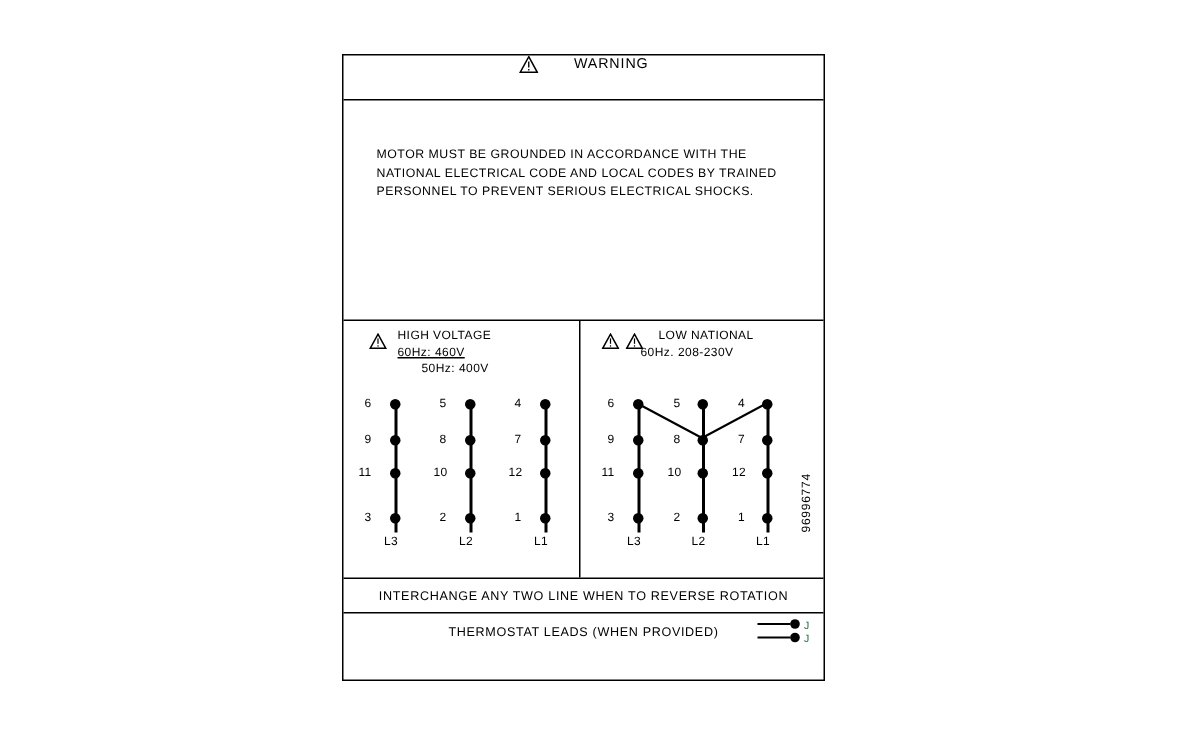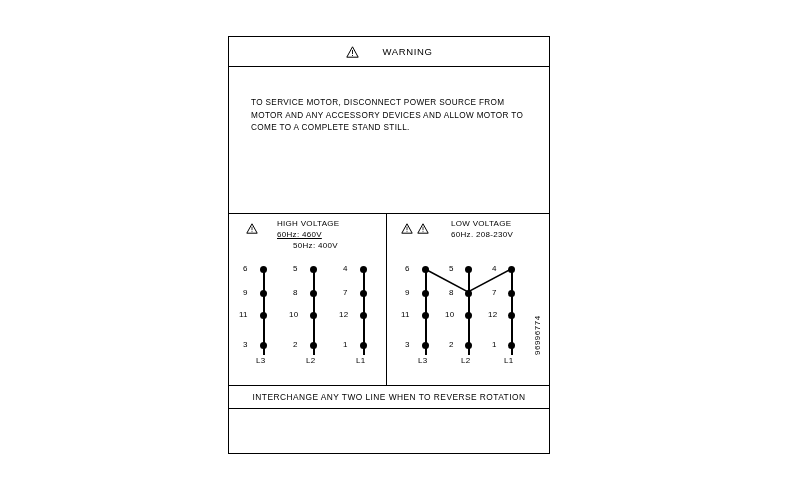--- a/index.html
+++ b/index.html
@@ -23,21 +23,20 @@
     border: 1.5px solid #000;
     box-sizing: border-box;
     background: #fff;
   }
   
   .hdr {
     height: 30px;
     border-bottom: 1.5px solid #000;
     box-sizing: border-box;
     display: flex;
-    align-items: center;
     justify-content: center;
     gap: 24px;
     font-size: 9.5px;
     letter-spacing: .6px;
   }
   .tri {
     display: inline-block;
     position: relative;
     width: 13px;
     height: 12px;
@@ -69,21 +68,20 @@
     height: 100%;
   }
   .panel.left { width: 158px; border-right: 1.5px solid #000; }
   .panel.right { width: 162px; }
   .ptitle {
     position: absolute;
     font-size: 8px;
     letter-spacing: .3px;
     line-height: 11px;
     white-space: nowrap;
-    margin-left: 12px;
   }
   .ptri { position:absolute; }
   
   .tlabel {
     position: absolute;
     font-size: 8px;
     letter-spacing: .2px;
     white-space: nowrap;
   }
   .dot {
@@ -142,21 +140,21 @@
       <svg width="13" height="12" viewBox="0 0 13 12">
         <polygon points="6.5,0.8 12.2,11.2 0.8,11.2" fill="none" stroke="#000" stroke-width="1"></polygon>
         <rect x="6.05" y="4" width="0.9" height="4" fill="#000"></rect>
         <rect x="6.05" y="9" width="0.9" height="1" fill="#000"></rect>
       </svg>
     </span>
     <span>WARNING</span>
   </div>
 
   <div class="body">
-    <p>TO SERVICE MOTOR, DISCONNECT POWER SOURCE FROM MOTOR AND ANY ACCESSORY DEVICES AND ALLOW MOTOR TO COME TO A COMPLETE STAND STILL.</p>
+    <p>MOTOR MUST BE GROUNDED IN ACCORDANCE WITH THE NATIONAL ELECTRICAL CODE AND LOCAL CODES BY TRAINED PERSONNEL TO PREVENT SERIOUS ELECTRICAL SHOCKS.</p>
   </div>
 
   <div class="diagrams">
 
     <div class="panel left">
       <span class="ptri" style="left:17px; top:6px;">
         <svg width="12" height="11" viewBox="0 0 12 11">
           <polygon points="6,0.8 11.2,10.2 0.8,10.2" fill="none" stroke="#000" stroke-width="1"></polygon>
           <rect x="5.6" y="3.6" width="0.8" height="3.6" fill="#000"></rect>
           <rect x="5.6" y="8.2" width="0.8" height="0.9" fill="#000"></rect>
@@ -208,22 +206,22 @@
           <rect x="5.6" y="8.2" width="0.8" height="0.9" fill="#000"></rect>
         </svg>
       </span>
       <span class="ptri" style="left:30px; top:6px;">
         <svg width="12" height="11" viewBox="0 0 12 11">
           <polygon points="6,0.8 11.2,10.2 0.8,10.2" fill="none" stroke="#000" stroke-width="1"></polygon>
           <rect x="5.6" y="3.6" width="0.8" height="3.6" fill="#000"></rect>
           <rect x="5.6" y="8.2" width="0.8" height="0.9" fill="#000"></rect>
         </svg>
       </span>
-      <span class="ptitle" style="left:52px; top:4px;">LOW VOLTAGE</span>
-      <span class="ptitle" style="left:52px; top:15px;text-align:center;">60Hz. 208-230V</span>
+      <span class="ptitle" style="left:52px; top:4px;">LOW NATIONAL</span>
+      <span class="ptitle" style="left:40px; top:15px;text-align:center;">60Hz. 208-230V</span>
 
       <div class="vline" style="left:38px; top:55px; height:86px;"></div>
       <span class="tlabel" style="left:18px; top:50px;">6</span>
       <div class="dot" style="left:34.5px; top:52px;"></div>
       <span class="tlabel" style="left:18px; top:74px;">9</span>
       <div class="dot" style="left:34.5px; top:76px;"></div>
       <span class="tlabel" style="left:14px; top:96px;">11</span>
       <div class="dot" style="left:34.5px; top:98px;"></div>
       <span class="tlabel" style="left:18px; top:126px;">3</span>
       <div class="dot" style="left:34.5px; top:128px;"></div>
@@ -255,13 +253,24 @@
         <polyline points="38,55 81,78 124,55" fill="none" stroke="#000" stroke-width="1.5"></polyline>
       </svg>
 
       <span class="vcode" style="left:146px; top:141px;">96996774</span>
     </div>
   </div>
 
   <div class="frow first">
     <span>INTERCHANGE ANY TWO LINE WHEN TO REVERSE ROTATION</span>
   </div>
+  <div class="frow">
+    <span>THERMOSTAT LEADS (WHEN PROVIDED)</span>
+    <svg class="thermo" viewBox="0 0 40 21">
+      <line x1="2" y1="6" x2="24" y2="6" stroke="#000" stroke-width="1.4"></line>
+      <circle cx="27" cy="6" r="3.2" fill="#000"></circle>
+      <line x1="2" y1="15" x2="24" y2="15" stroke="#000" stroke-width="1.4"></line>
+      <circle cx="27" cy="15" r="3.2" fill="#000"></circle>
+      <text x="33" y="9" font-family="Liberation Sans, sans-serif" font-size="7" fill="#1b6b3a">J</text>
+      <text x="33" y="18" font-family="Liberation Sans, sans-serif" font-size="7" fill="#1b6b3a">J</text>
+    </svg>
+  </div>
 </div>
 
 </body></html>

